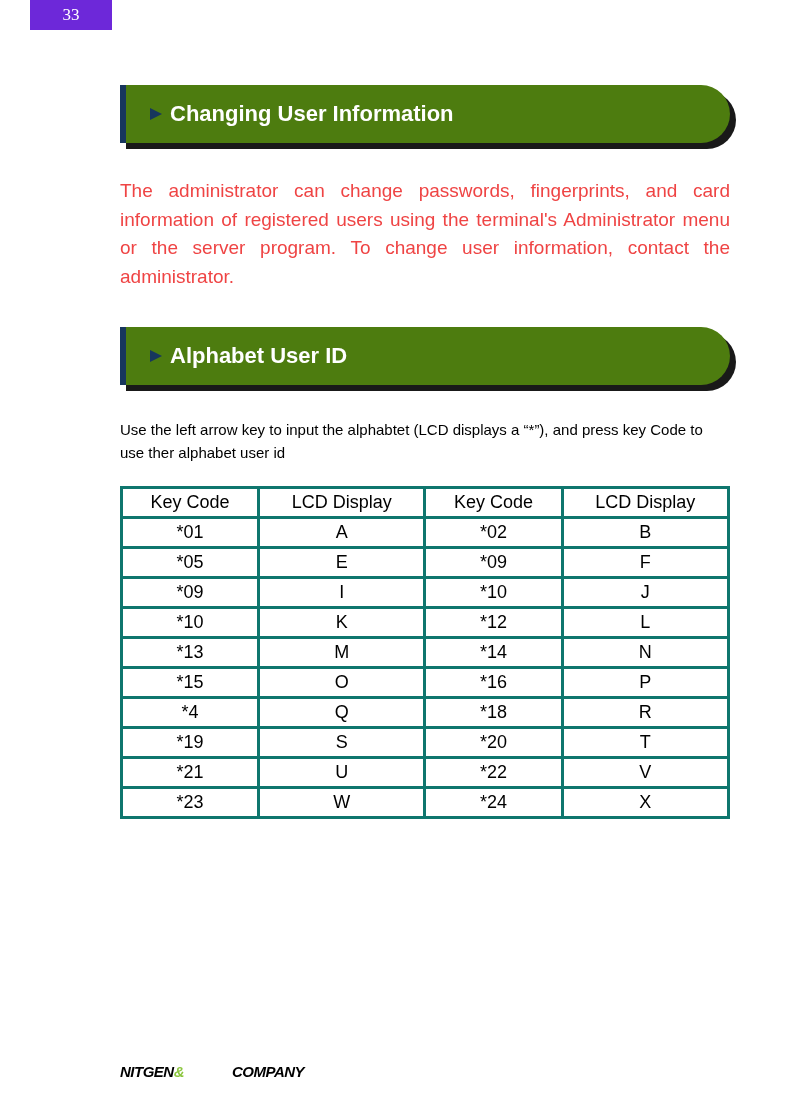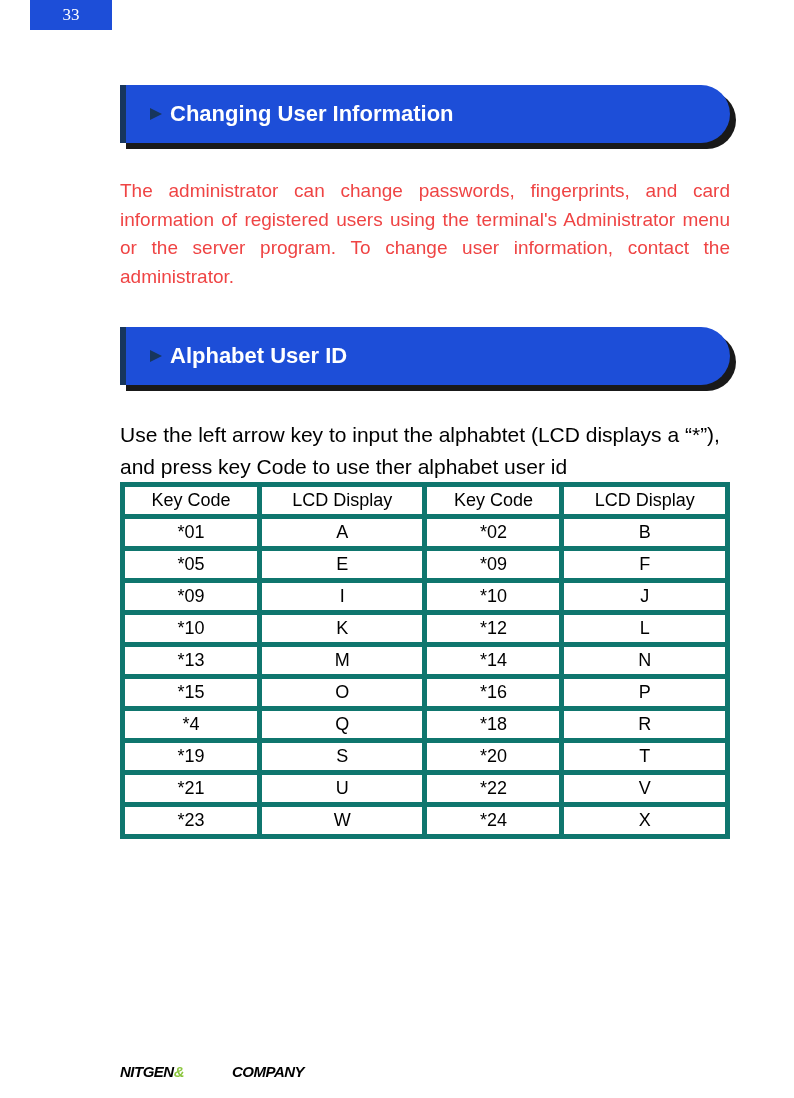--- a/index.html
+++ b/index.html
@@ -10,21 +10,21 @@
       font-family: Arial, Helvetica, sans-serif;
       color: #000;
       position: relative;
     }
     .page-number-tab {
       position: absolute;
       top: 0;
       left: 30px;
       width: 82px;
       height: 30px;
-      background: #1d4ed8;
+      background: #6d28d9;
       color: #ffffff;
       font-size: 17px;
       text-align: center;
       line-height: 30px;
       font-family: "Times New Roman", serif;
     }
     .content {
       position: absolute;
       top: 85px;
       left: 120px;
@@ -45,21 +45,21 @@
       background: #000;
       border-radius: 0 32px 32px 0;
       opacity: 0.9;
     }
     .section-banner .bar {
       position: absolute;
       top: 0;
       left: 0;
       right: 0;
       height: 58px;
-      background: #1d4ed8;
+      background: #4d7c0f;
       border-left: 6px solid #17365d;
       border-radius: 0 30px 30px 0;
       display: flex;
       align-items: center;
       padding-left: 24px;
     }
     .section-banner .arrow {
       width: 0;
       height: 0;
       border-top: 6px solid transparent;
@@ -73,31 +73,32 @@
       font-weight: bold;
     }
     .para {
       font-size: 19px;
       line-height: 1.5;
       text-align: justify;
       margin-bottom: 36px;
       color: #ef4444;
     }
     .para2 {
-      font-size: 21px;
+      font-size: 15px;
       line-height: 1.5;
+      margin-bottom: 22px;
       color: #000;
     }
     table.codes {
       width: 100%;
       border-collapse: collapse;
       font-size: 18px;
     }
     table.codes th, table.codes td {
-      border: 5px solid #0f766e;
+      border: 3px solid #0f766e;
       text-align: center;
       padding: 3px 8px;
       font-weight: normal;
     }
     table.codes th {
       font-weight: normal;
     }
     .footer {
       position: absolute;
       left: 120px;

